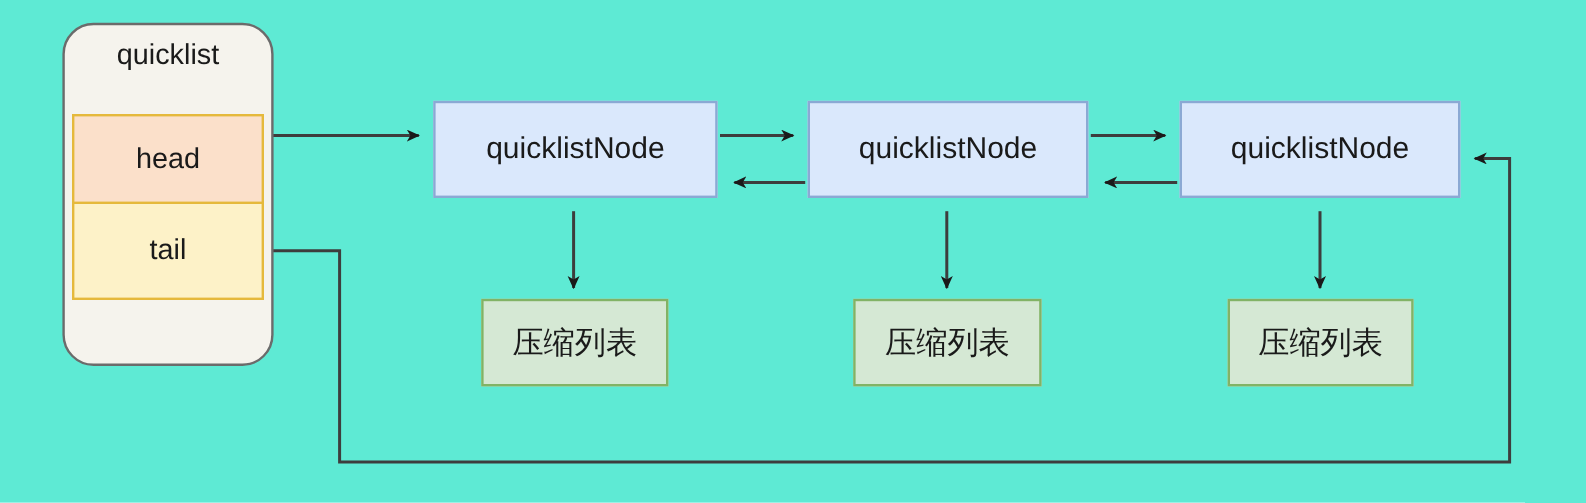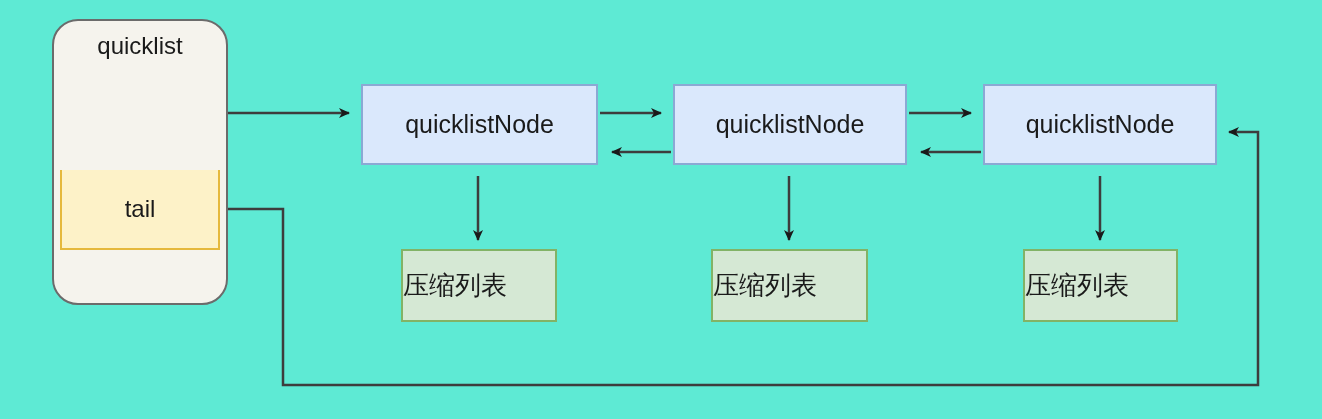--- a/index.html
+++ b/index.html
@@ -95,20 +95,21 @@
   
   .zip-box {
     position: absolute;
     top: 249px;
     height: 73px;
     box-sizing: border-box;
     background: #d5e8d4;
     border: 2px solid #82b366;
     display: flex;
     align-items: center;
+    justify-content: center;
     font-size: 26px;
     color: #1a1a1a;
     white-space: nowrap;
   }
   .zip-1 { left: 401px; width: 156px; }
   .zip-2 { left: 711px; width: 157px; }
   .zip-3 { left: 1023px; width: 155px; }
 </style>
 </head>
 <body>
@@ -151,20 +152,23 @@
     </g>
 
     <g>
       <path d="M218,209 L283,209 L283,385 L1258,385 L1258,132 L1229,132" stroke="#3d3d3d" stroke-width="2.5" fill="none" stroke-linejoin="miter" marker-end="url(#ah)"></path>
     </g>
   </svg>
 
   <div class="quicklist-box"></div>
   <div class="quicklist-title">quicklist</div>
 
+  <div class="field-box field-head">
+    <span>head</span>
+  </div>
   <div class="field-box field-tail">
     <span>tail</span>
   </div>
 
   <div class="node-box node-1">
     <span>quicklistNode</span>
   </div>
   <div class="node-box node-2">
     <span>quicklistNode</span>
   </div>

